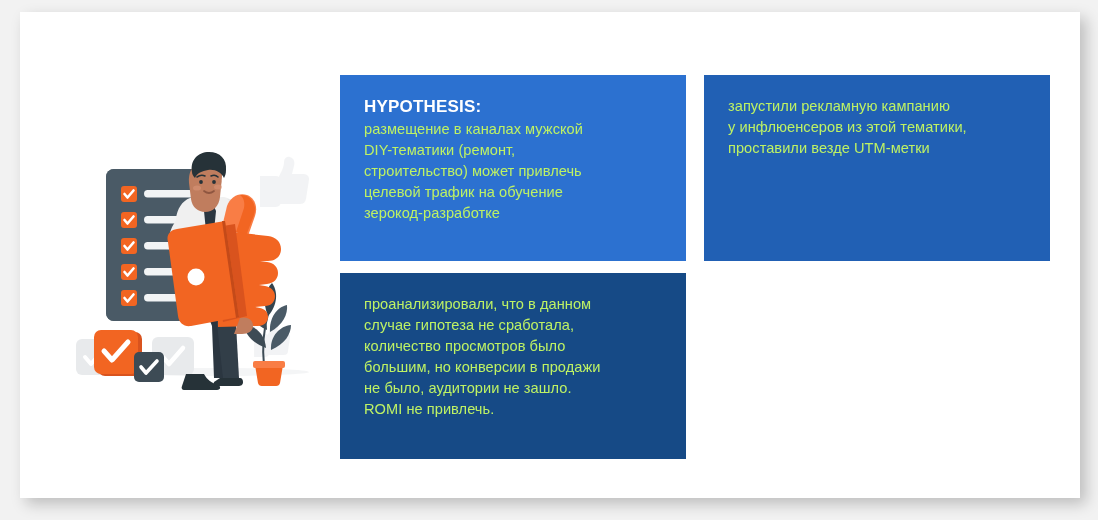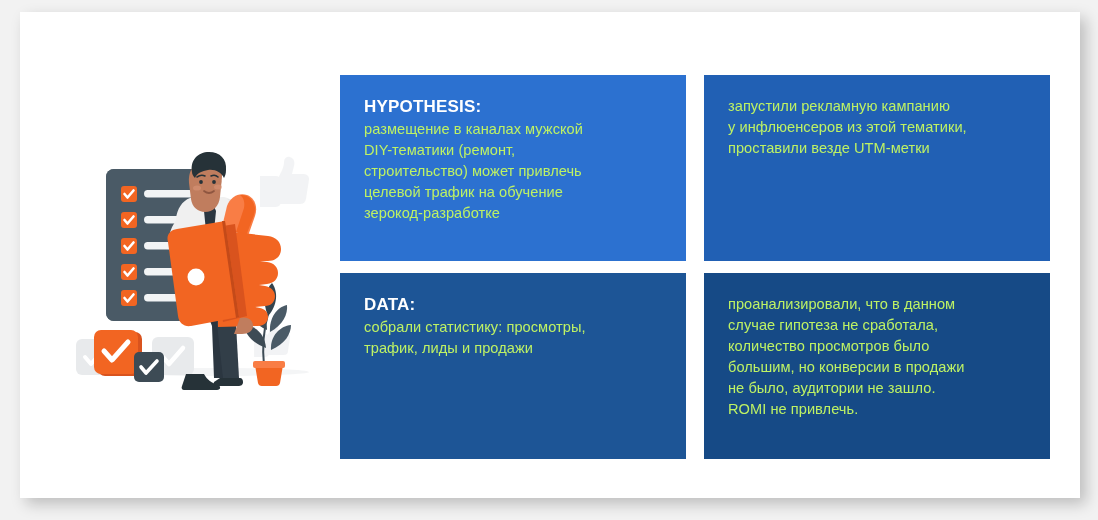--- a/index.html
+++ b/index.html
@@ -201,25 +201,20 @@
 целевой трафик на обучение
 зерокод-разработке</div>
     </div>
 
     <div class="panel" style="background:#2160b4">
       <div class="panel-body">запустили рекламную кампанию
 у инфлюенсеров из этой тематики,
 проставили везде UTM-метки</div>
     </div>
 
-    <div class="panel" style="background:#1d5596">
-      <div class="panel-title">DATA:</div>
-      <div class="panel-body">собрали статистику: просмотры,
-трафик, лиды и продажи</div>
-    </div>
 
     <div class="panel" style="background:#164a86">
       <div class="panel-body">проанализировали, что в данном
 случае гипотеза не сработала,
 количество просмотров было
 большим, но конверсии в продажи
 не было, аудитории не зашло.
 ROMI не привлечь.</div>
     </div>
 

